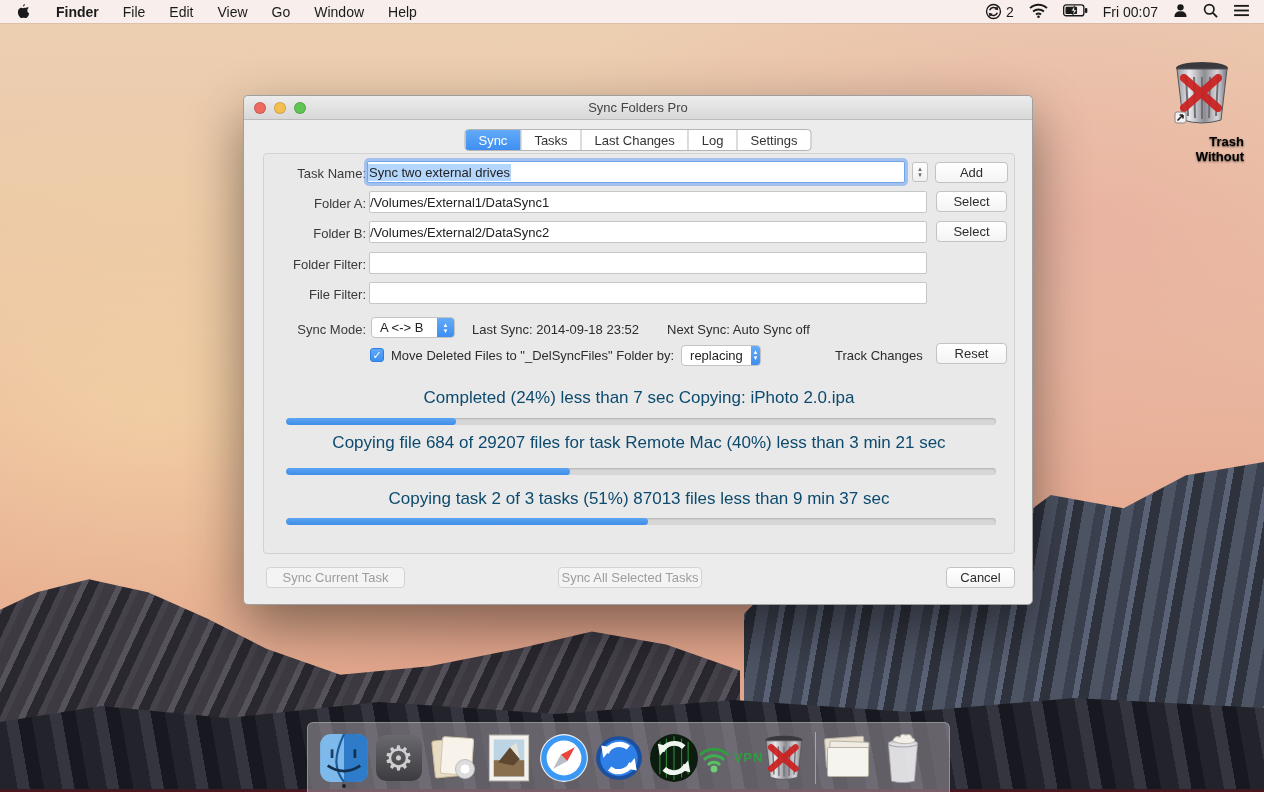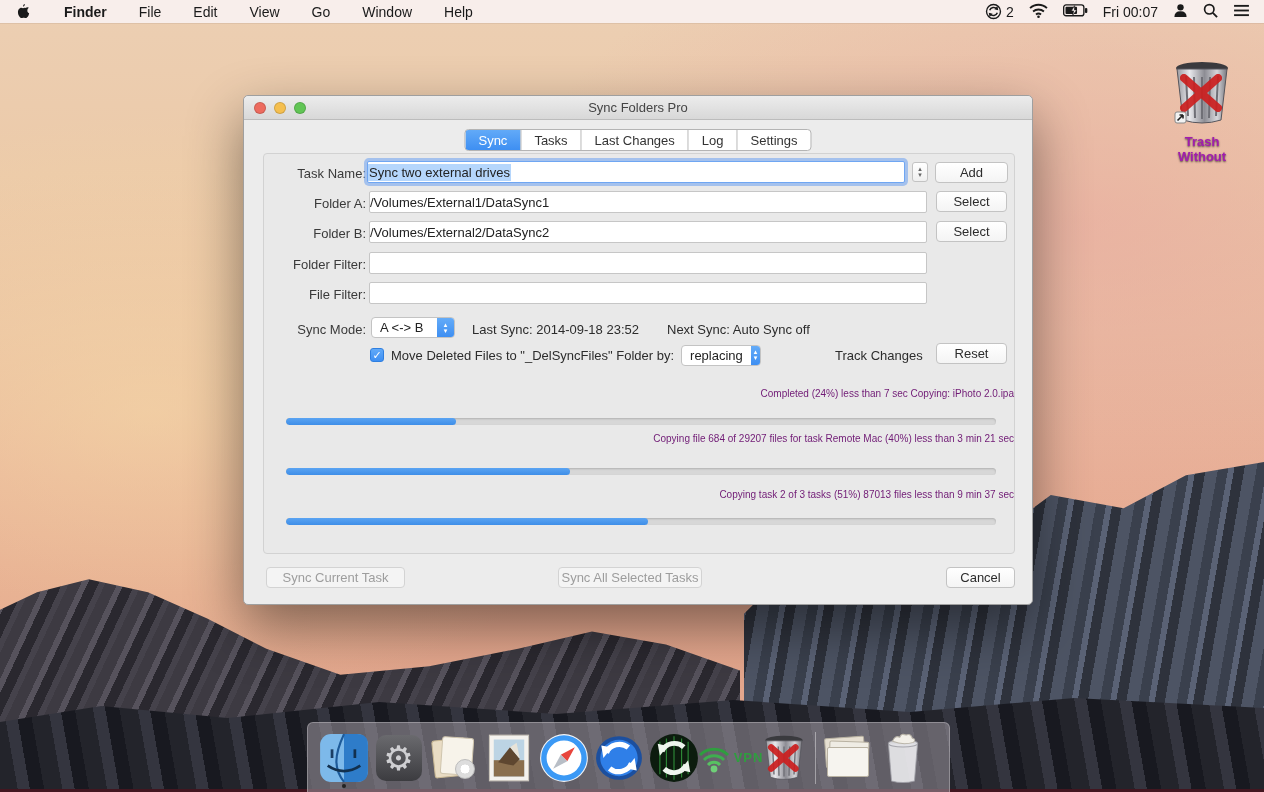--- a/index.html
+++ b/index.html
@@ -22,32 +22,32 @@
     clip-path:polygon(0 46%, 9% 32%, 20% 36%, 33% 20%, 47% 24%, 59% 10%, 73% 14%, 85% 4%, 100% 0, 100% 100%, 0 100%);
     background:repeating-linear-gradient(100deg,#4d5464 0 12px,#3a404d 12px 22px,#5a6275 22px 28px,#2e323c 28px 38px); }
   .cliff-bottom { left:0; right:0; bottom:0; height:100px;
     clip-path:polygon(0 30%, 8% 14%, 18% 26%, 30% 10%, 44% 22%, 58% 8%, 72% 20%, 85% 6%, 100% 16%, 100% 100%, 0 100%);
     background:repeating-linear-gradient(80deg,#23242b 0 18px,#34353f 18px 30px,#181920 30px 44px); }
   .bottom-strip { position:absolute; left:0; right:0; bottom:0; height:3px; background:#431620; }
 
   
   .menubar { position:absolute; left:0; top:0; right:0; height:23px; background:rgba(248,241,240,.92);
     display:flex; align-items:center; font-size:14px; color:#1a1a1a; box-shadow:0 0 1px rgba(0,0,0,.35); z-index:50; }
-  .menubar .left { display:flex; align-items:center; gap:8px; }
+  .menubar .left { display:flex; align-items:center; gap:0; }
   .menu-item { padding:0 12px; height:23px; display:flex; align-items:center; cursor:default; }
   .menu-apple { padding:0 14px 0 16px; }
   .menu-app { font-weight:bold; }
   .menubar .right { margin-left:auto; display:flex; align-items:center; gap:15px; padding-right:14px; }
   .status-group { display:flex; align-items:center; gap:4px; }
   .status-num { font-size:14px; }
   .clock { font-size:14px; }
 
   
   .desktop-icon { position:absolute; left:1160px; top:58px; width:84px; text-align:center; cursor:default; }
-  .desktop-icon .label { margin-top:2px; color:#a21caf; font-weight:bold; font-size:13px; text-shadow:0 1px 2px rgba(0,0,0,.65); }
+  .desktop-icon .label { margin-top:2px; color:#000000; font-weight:bold; font-size:13px; text-shadow:0 1px 2px rgba(0,0,0,.65);text-align:right; }
 
   
   .window { position:absolute; left:243px; top:95px; width:790px; height:510px; background:#ececec;
     border-radius:5px; border:1px solid #9f9f9f; box-shadow:0 22px 55px rgba(0,0,0,.45); z-index:20; }
   .titlebar { position:relative; height:24px; border-radius:5px 5px 0 0;
     background:linear-gradient(180deg,#ececec,#d8d8d8); border-bottom:1px solid #bcbcbc;
     display:flex; align-items:center; justify-content:center; }
   .title { font-size:13px; color:#454545; }
   .traffic { position:absolute; left:10px; top:6px; display:flex; gap:8px; }
   .tl { width:12px; height:12px; border-radius:50%; border:1px solid rgba(0,0,0,.15); }
@@ -77,21 +77,21 @@
     display:flex; align-items:center; justify-content:center; cursor:default; }
   .btn.disabled { background:rgba(250,250,250,.6); color:#9d9d9d; border-color:#d3d3d3; }
   .dropdown { display:flex; align-items:center; height:21px; background:#fff; border:1px solid #c3c3c3;
     border-radius:4px; overflow:hidden; }
   .dd-label { padding:0 8px; font-size:13px; color:#222; white-space:nowrap; }
   .dd-cap { width:17px; align-self:stretch; background:linear-gradient(180deg,#64abf8,#3e8ff2);
     display:flex; flex-direction:column; align-items:center; justify-content:center; color:#fff;
     font-size:7px; line-height:6px; margin-left:auto; }
   .checkbox { width:14px; height:14px; border-radius:3px; background:linear-gradient(180deg,#62aaf8,#3e8ff2);
     border:1px solid #2f7fe0; color:#fff; font-size:11px; line-height:13px; text-align:center; }
-  .ptext { position:absolute; left:0; width:100%; text-align:right; font-size:10px; color:#701a75; white-space:nowrap; }
+  .ptext { position:absolute; left:0; width:100%; text-align:center; font-size:17px; color:#0c4a6e; white-space:nowrap; }
   .pbar { position:absolute; left:22px; width:710px; height:7px; background:#d7d7d7; border-radius:4px;
     box-shadow:inset 0 1px 2px rgba(0,0,0,.18); overflow:hidden; }
   .pfill { height:100%; border-radius:4px; background:linear-gradient(180deg,#5ba4f2,#3e8ee8); }
 
   .footer-btn { position:absolute; }
 
   
   .watermark { position:absolute; left:566px; top:374px; display:flex; align-items:flex-start; z-index:5; pointer-events:none; }
   .wm-text { margin-left:2px; text-align:center; }
   .wm-title { font-size:22px; font-weight:bold; color:#e8483f; letter-spacing:1px; line-height:22px; }

